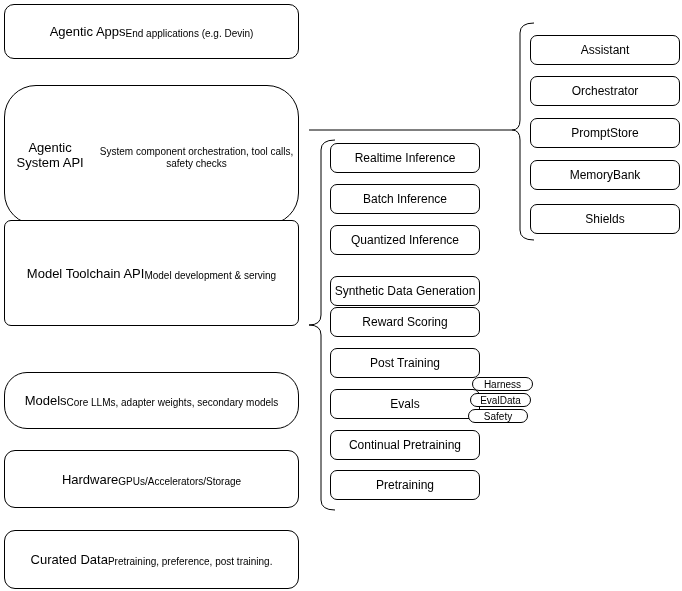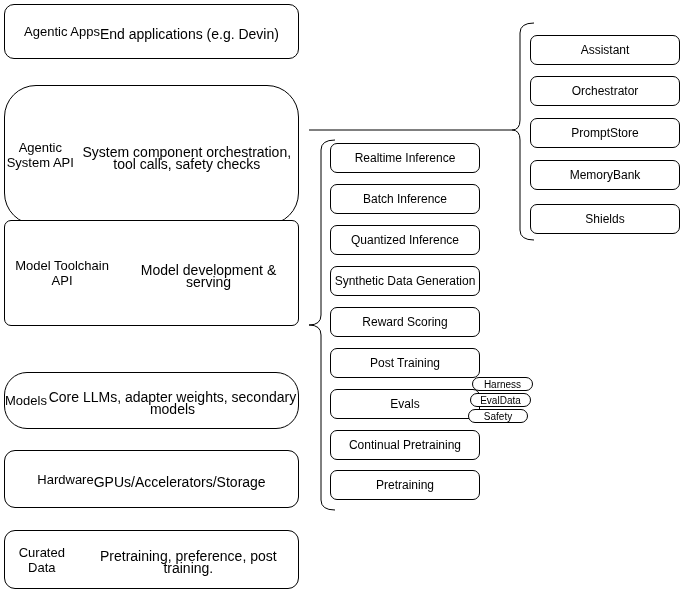--- a/index.html
+++ b/index.html
@@ -35,21 +35,21 @@
     align-items: center;
     justify-content: center;
     text-align: center;
     z-index: 2;
   }
   .node .title {
     font-size: 13px;
     line-height: 15px;
   }
   .node .subtitle {
-    font-size: 14px;
+    font-size: 10px;
     line-height: 12px;
     margin-top: 5px;
   }
   .chip {
     position: absolute;
     left: 330px;
     width: 150px;
     height: 30px;
     background: #ffffff;
     border: 1px solid #000000;
@@ -117,21 +117,21 @@
 
   <div class="chip" style="top:143px">
     <span>Realtime Inference</span>
   </div>
   <div class="chip" style="top:184px">
     <span>Batch Inference</span>
   </div>
   <div class="chip" style="top:225px">
     <span>Quantized Inference</span>
   </div>
-  <div class="chip" style="top:266px">
+  <div class="chip" style="top:276px">
     <span>Synthetic Data Generation</span>
   </div>
   <div class="chip" style="top:307px">
     <span>Reward Scoring</span>
   </div>
   <div class="chip" style="top:348px">
     <span>Post Training</span>
   </div>
   <div class="chip" style="top:389px">
     <span>Evals</span>

